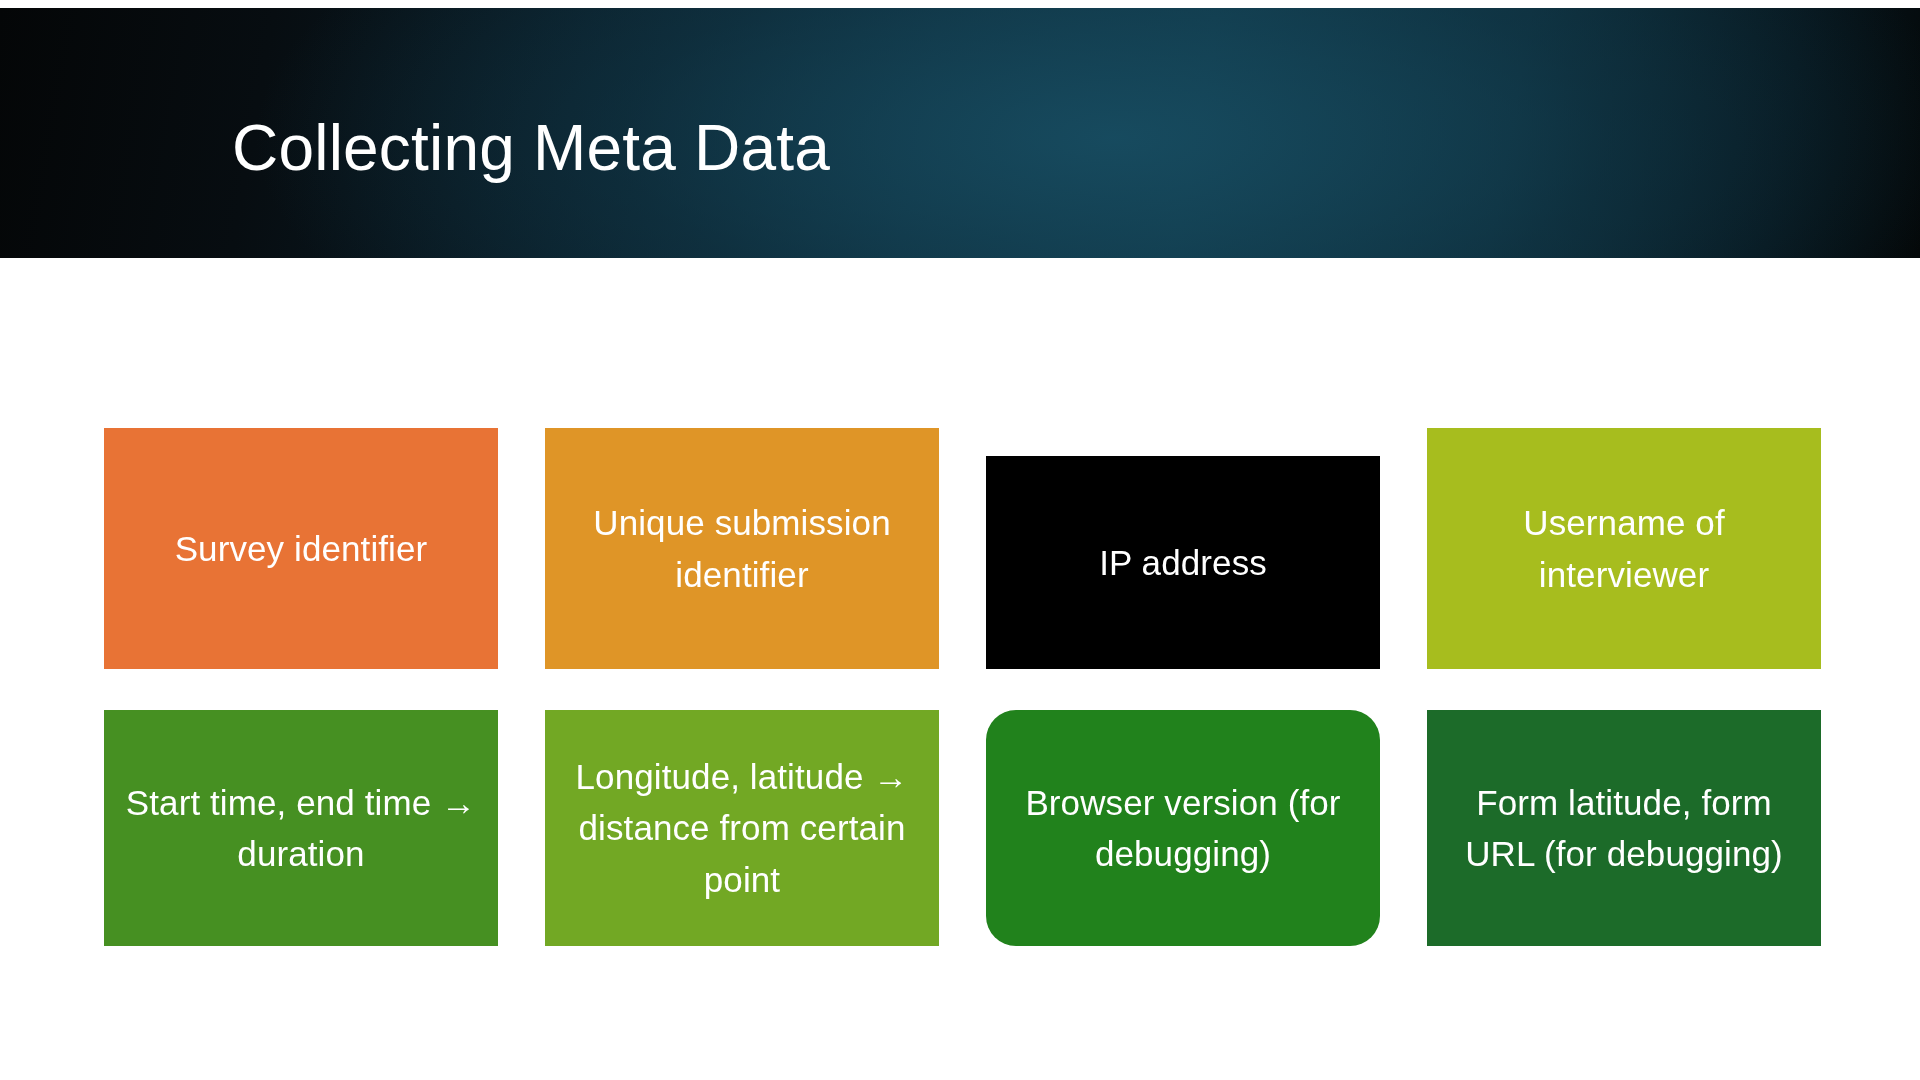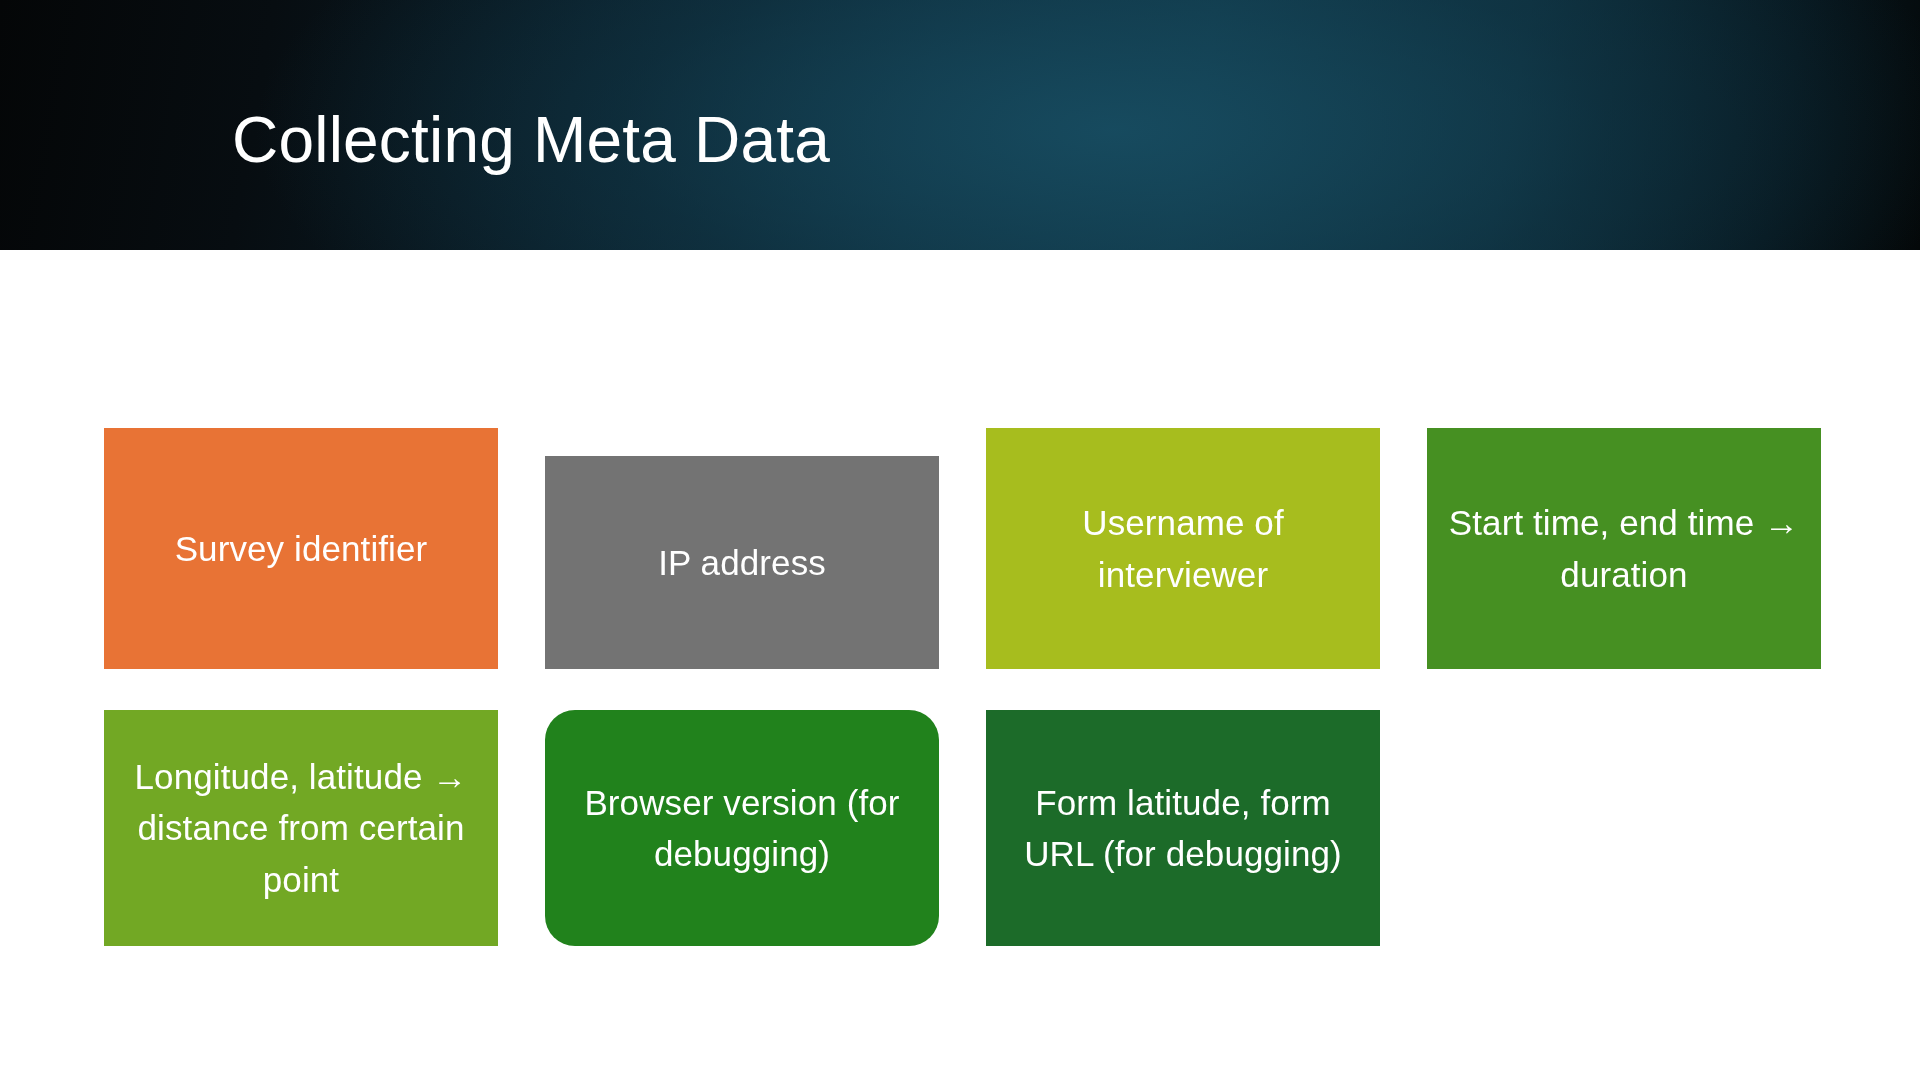--- a/index.html
+++ b/index.html
@@ -19,21 +19,21 @@
     position: relative;
     width: 1920px;
     height: 1080px;
     background: #ffffff;
   }
 
   
   .header-band {
     position: absolute;
     left: 0;
-    top: 0;
+    top: 8px;
     width: 1920px;
     height: 250px;
     background:
       radial-gradient(ellipse 1100px 420px at 58% 52%,
                       rgba(24, 78, 99, 0.85) 0%,
                       rgba(18, 60, 78, 0.45) 45%,
                       rgba(0, 0, 0, 0) 78%),
       linear-gradient(100deg,
                       #040607 0%,
                       #070d11 14%,
@@ -100,22 +100,25 @@
   <div class="header-band">
     <h1 class="header-title" style="color: rgb(255, 255, 255);">Collecting Meta Data</h1>
   </div>
 
   <div class="grid">
 
     <div class="meta-card" style="background-color: rgb(232, 115, 53);">
       <span class="meta-card-label">Survey identifier</span>
     </div>
 
+    <div class="meta-card" style="background-color: rgb(223, 149, 39);">
+      <span class="meta-card-label">Unique submission identifier</span>
+    </div>
 
-    <div class="meta-card" style="background-color: #737373; margin-top: 28px;">
+    <div class="meta-card" style="background-color: #000000; margin-top: 28px;">
       <span class="meta-card-label">IP address</span>
     </div>
 
     <div class="meta-card" style="background-color: rgb(167, 189, 30);">
       <span class="meta-card-label">Username of interviewer</span>
     </div>
 
     <div class="meta-card" style="background-color: rgb(70, 144, 34);">
       <span class="meta-card-label">Start time, end time → duration</span>
     </div>

